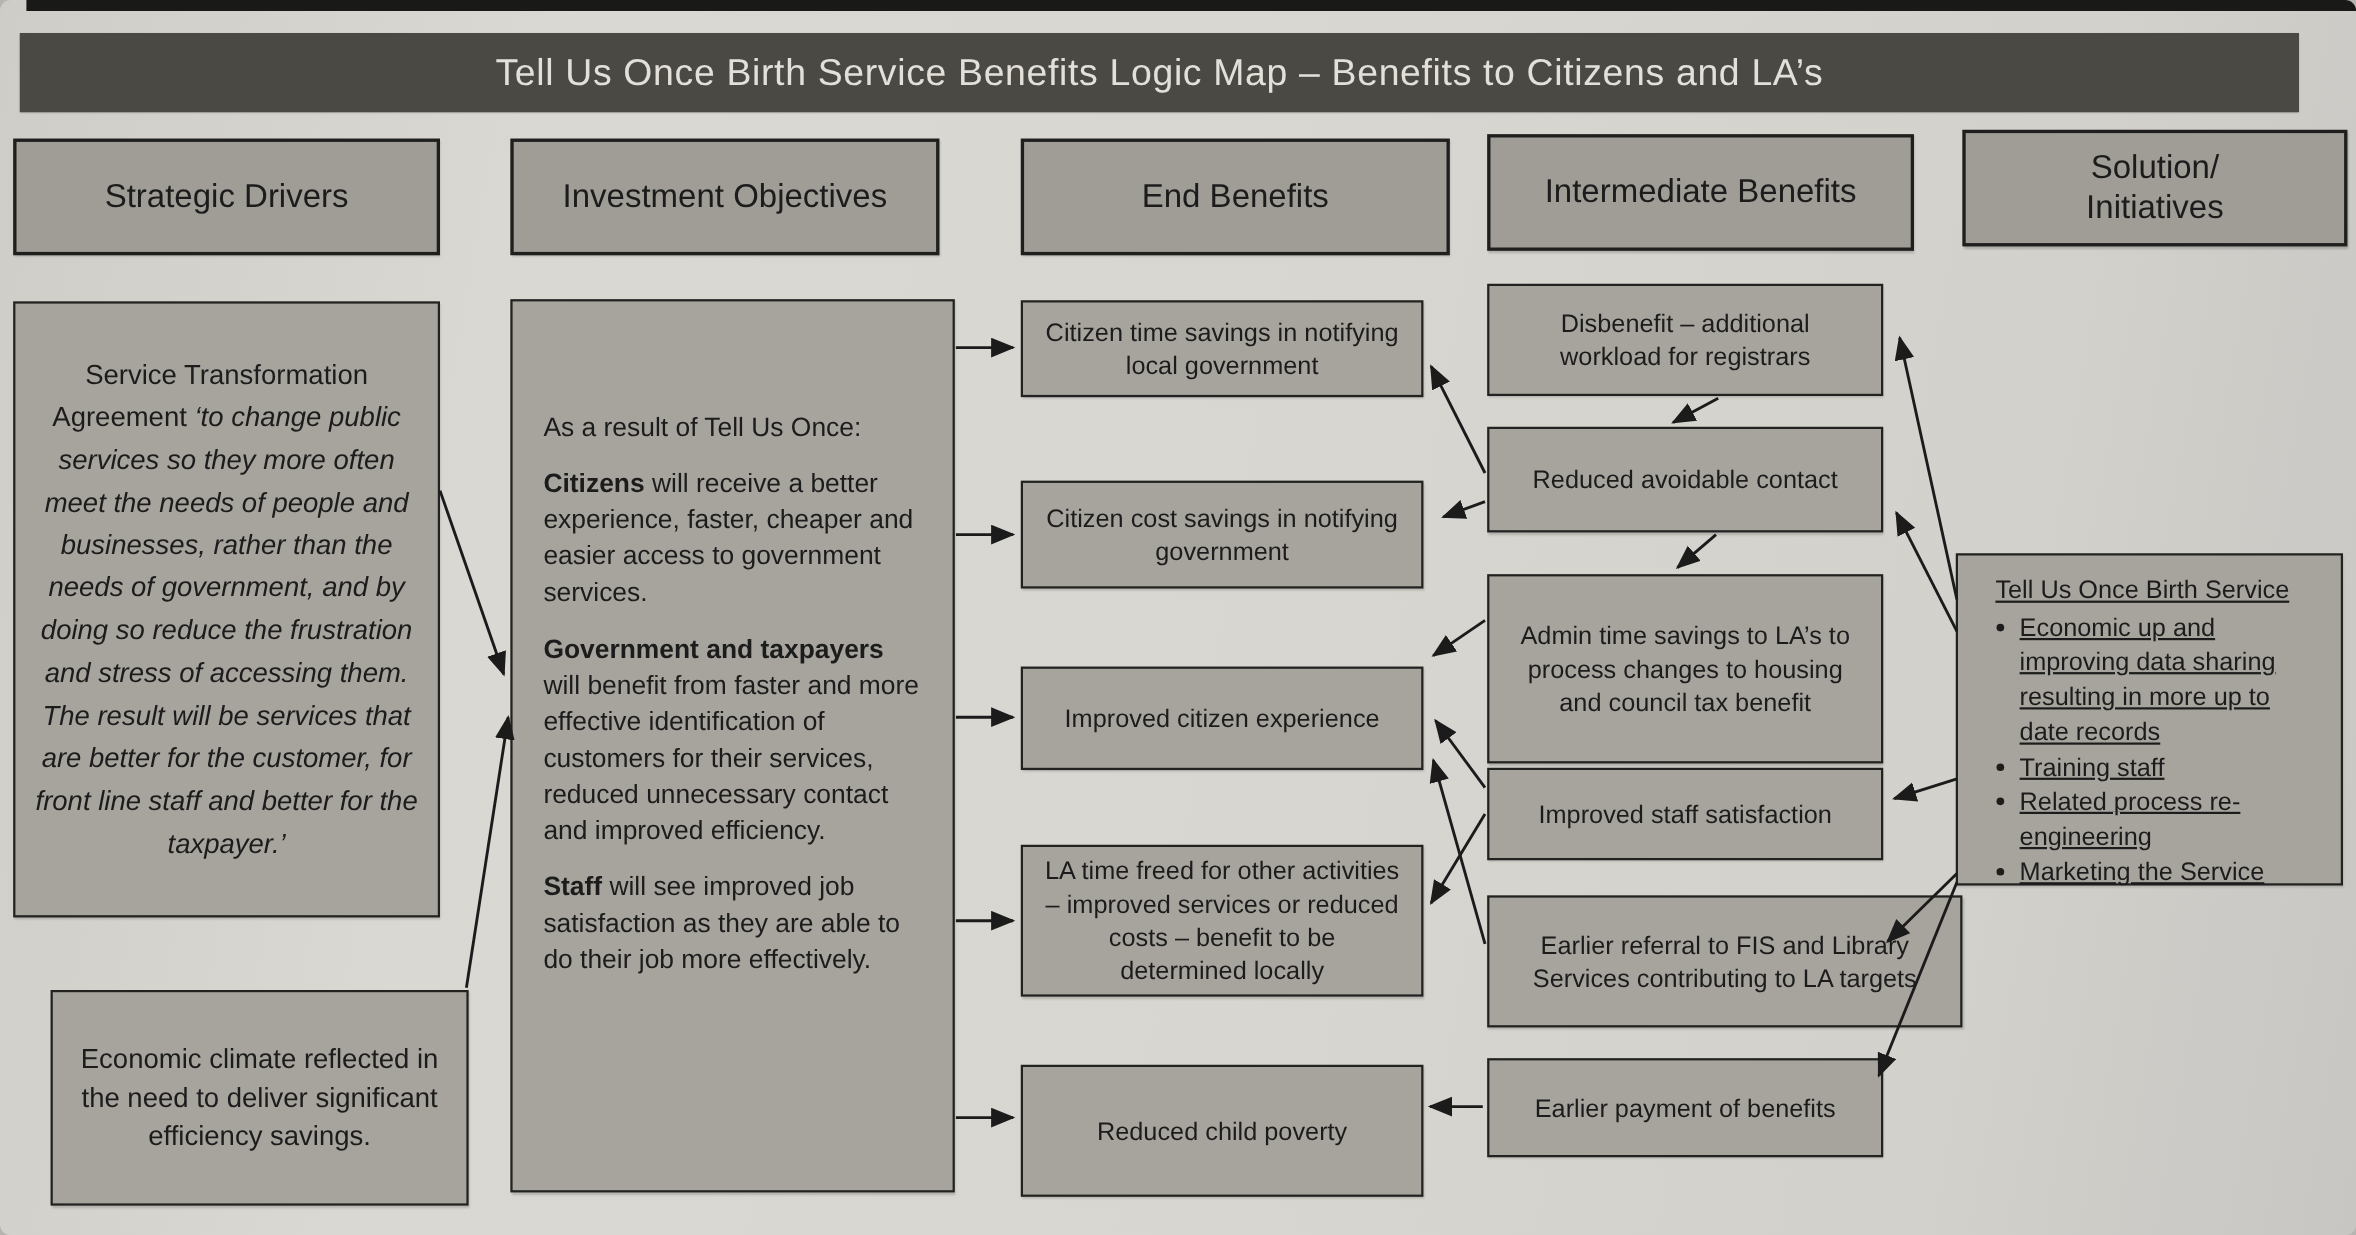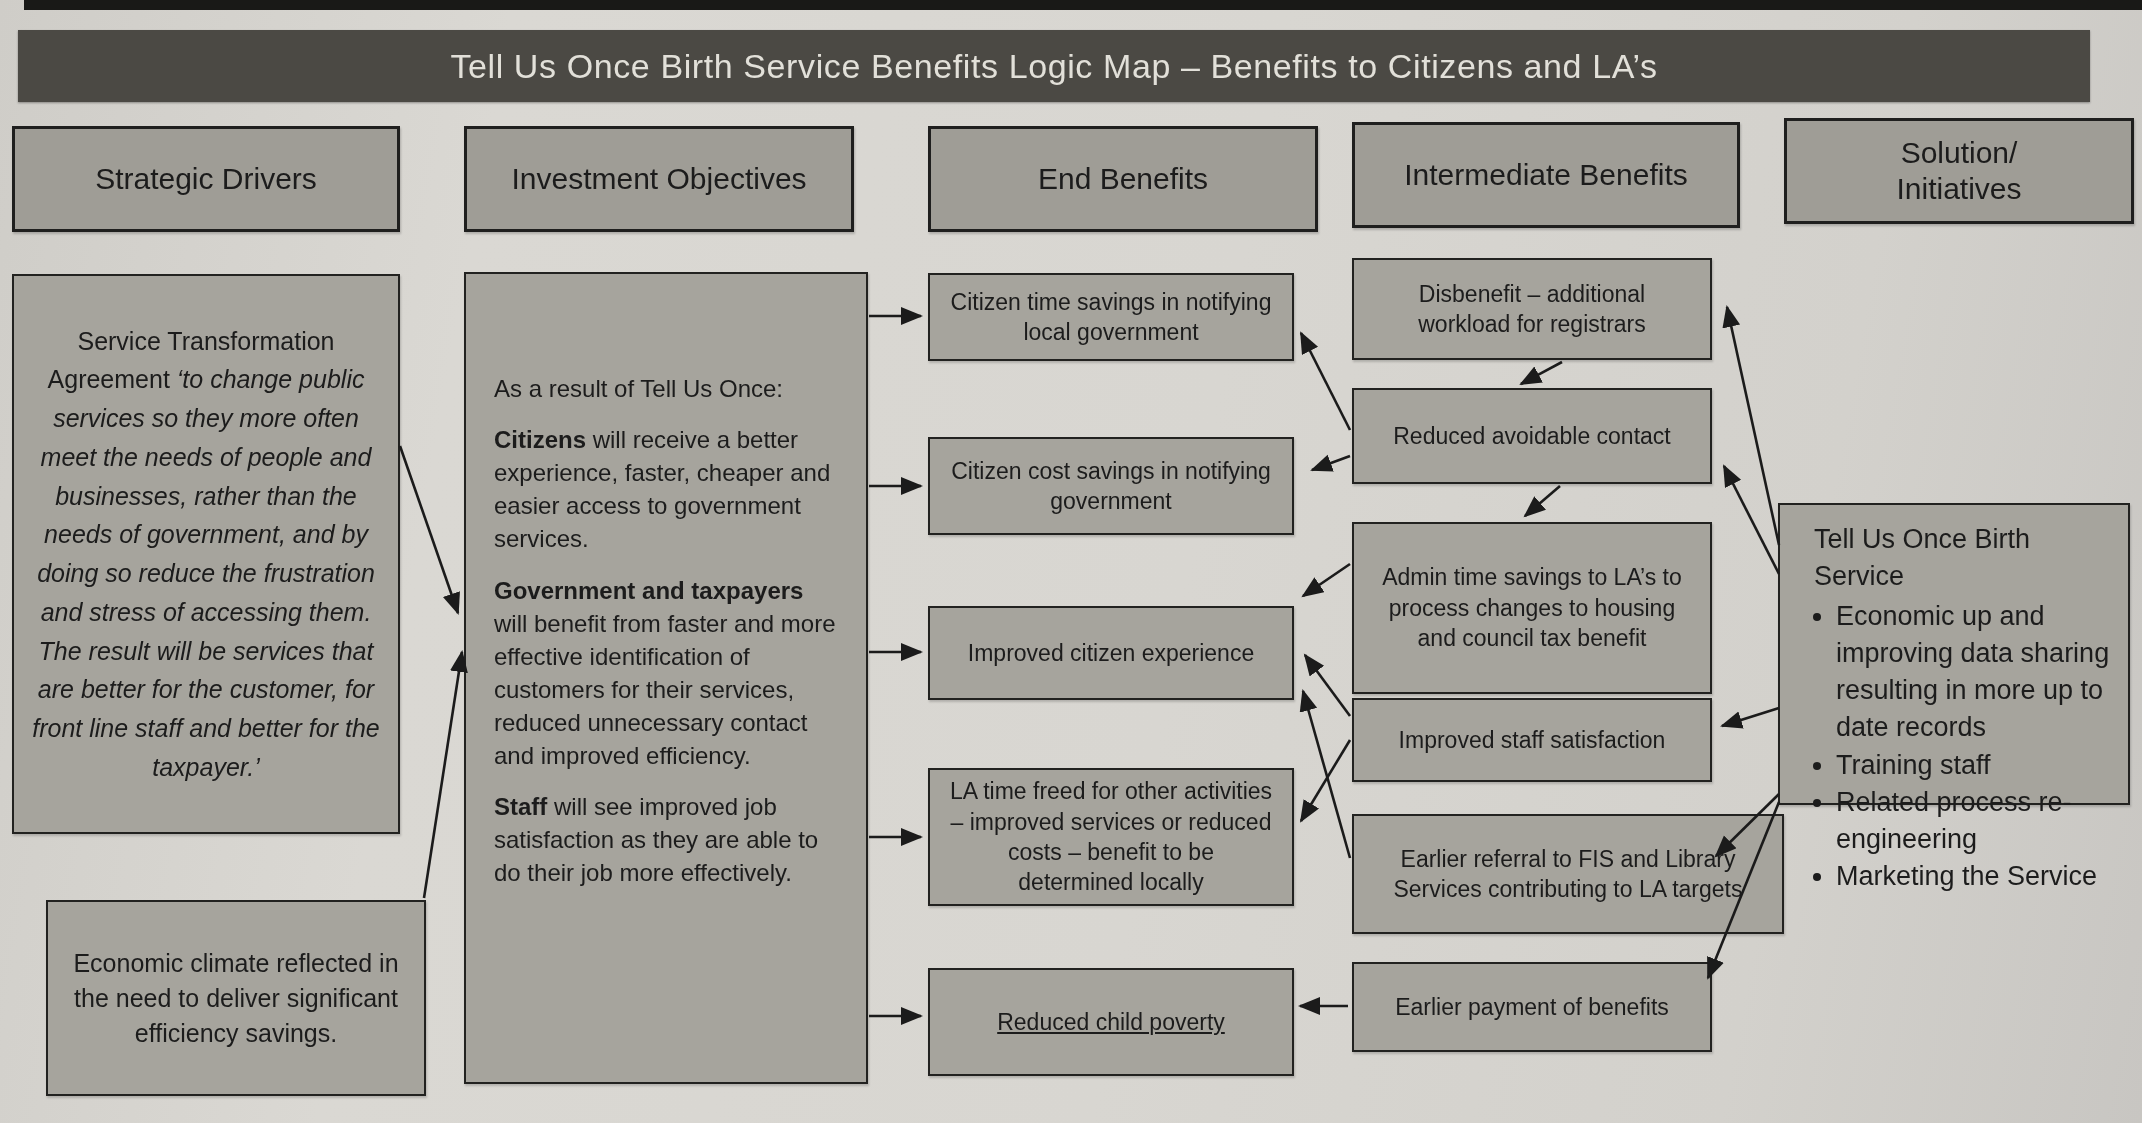--- a/index.html
+++ b/index.html
@@ -1,19 +1,19 @@
 <!DOCTYPE html>
 <html><head>
 <meta charset="utf-8">
 <style>
   html,body{margin:0;padding:0;background:#b7b5b1;}
   #canvas{
     position:relative;width:2142px;height:1123px;overflow:hidden;
     background:linear-gradient(100deg,#cfcdc8 0%,#dad8d3 22%,#d8d6d1 55%,#d3d1cc 82%,#c8c6c2 100%);
-    font-family:"Liberation Sans","DejaVu Sans",sans-serif;color:#1c1c1c;
+    font-family:"Liberation Sans","DejaVu Sans",sans-serif;color:#1c1c1c;border-radius:10px;
   }
   .scan-strip{position:absolute;left:24px;top:0;width:2118px;height:10px;background:#191917;}
   .title-bar{
     position:absolute;left:18px;top:30px;width:2072px;height:72px;background:#4b4944;
     display:flex;align-items:center;justify-content:center;
     box-shadow:0 1px 2px rgba(0,0,0,.35);
   }
   .title-bar .t{color:#e2e0d9;font-size:34px;letter-spacing:.6px;white-space:nowrap;}
   .hdr{
     position:absolute;height:106px;background:#9f9d96;border:3px solid #1f1f1e;
@@ -26,21 +26,21 @@
     display:flex;align-items:center;justify-content:center;text-align:center;
     font-size:23px;line-height:1.32;padding:10px 18px;box-shadow:1px 2px 2px rgba(0,0,0,.18);
   }
   .box.tl{align-items:flex-start;justify-content:flex-start;text-align:left;padding-left:28px;}
   .sd1{font-size:25px;line-height:1.55;padding:24px 16px;}
   .sd1 .it{font-style:italic;}
   .sd2{font-size:25px;line-height:1.4;}
   .io{font-size:24px;line-height:1.38;padding:98px 30px 20px 32px;display:block;}
   .io p{margin:0 0 18px 0;}
   .io b{font-weight:bold;}
-  .sol{display:block;font-size:27px;line-height:1.38;padding:16px 14px 10px 22px;text-align:left;}
+  .sol{display:block;font-size:23px;line-height:1.38;padding:16px 14px 10px 22px;text-align:left;text-decoration:underline;}
   .sol .sol-title{margin:0 0 2px 6px;}
   .sol ul{margin:0;padding-left:28px;}
   .sol li{margin:0;padding-left:0px;}
   svg.wires{position:absolute;left:0;top:0;pointer-events:none;}
 </style>
 </head>
 <body>
 
 <div id="canvas">
 
@@ -86,21 +86,21 @@
   </div>
   <div class="box" style="left:928px;top:437px;width:366px;height:98px;">
     <span>Citizen cost savings in notifying government</span>
   </div>
   <div class="box" style="left:928px;top:606px;width:366px;height:94px;">
     <span>Improved citizen experience</span>
   </div>
   <div class="box" style="left:928px;top:768px;width:366px;height:138px;">
     <span>LA time freed for other activities – improved services or reduced costs – benefit to be determined locally</span>
   </div>
-  <div class="box" style="left:928px;top:968px;width:366px;height:108px;text-decoration:underline;">
+  <div class="box" style="left:928px;top:968px;width:366px;height:120px;">
     <span>Reduced child poverty</span>
   </div>
 
   <div class="box" style="left:1352px;top:258px;width:360px;height:102px;">
     <span>Disbenefit – additional workload for registrars</span>
   </div>
   <div class="box" style="left:1352px;top:388px;width:360px;height:96px;">
     <span>Reduced avoidable contact</span>
   </div>
   <div class="box" style="left:1352px;top:522px;width:360px;height:172px;">

